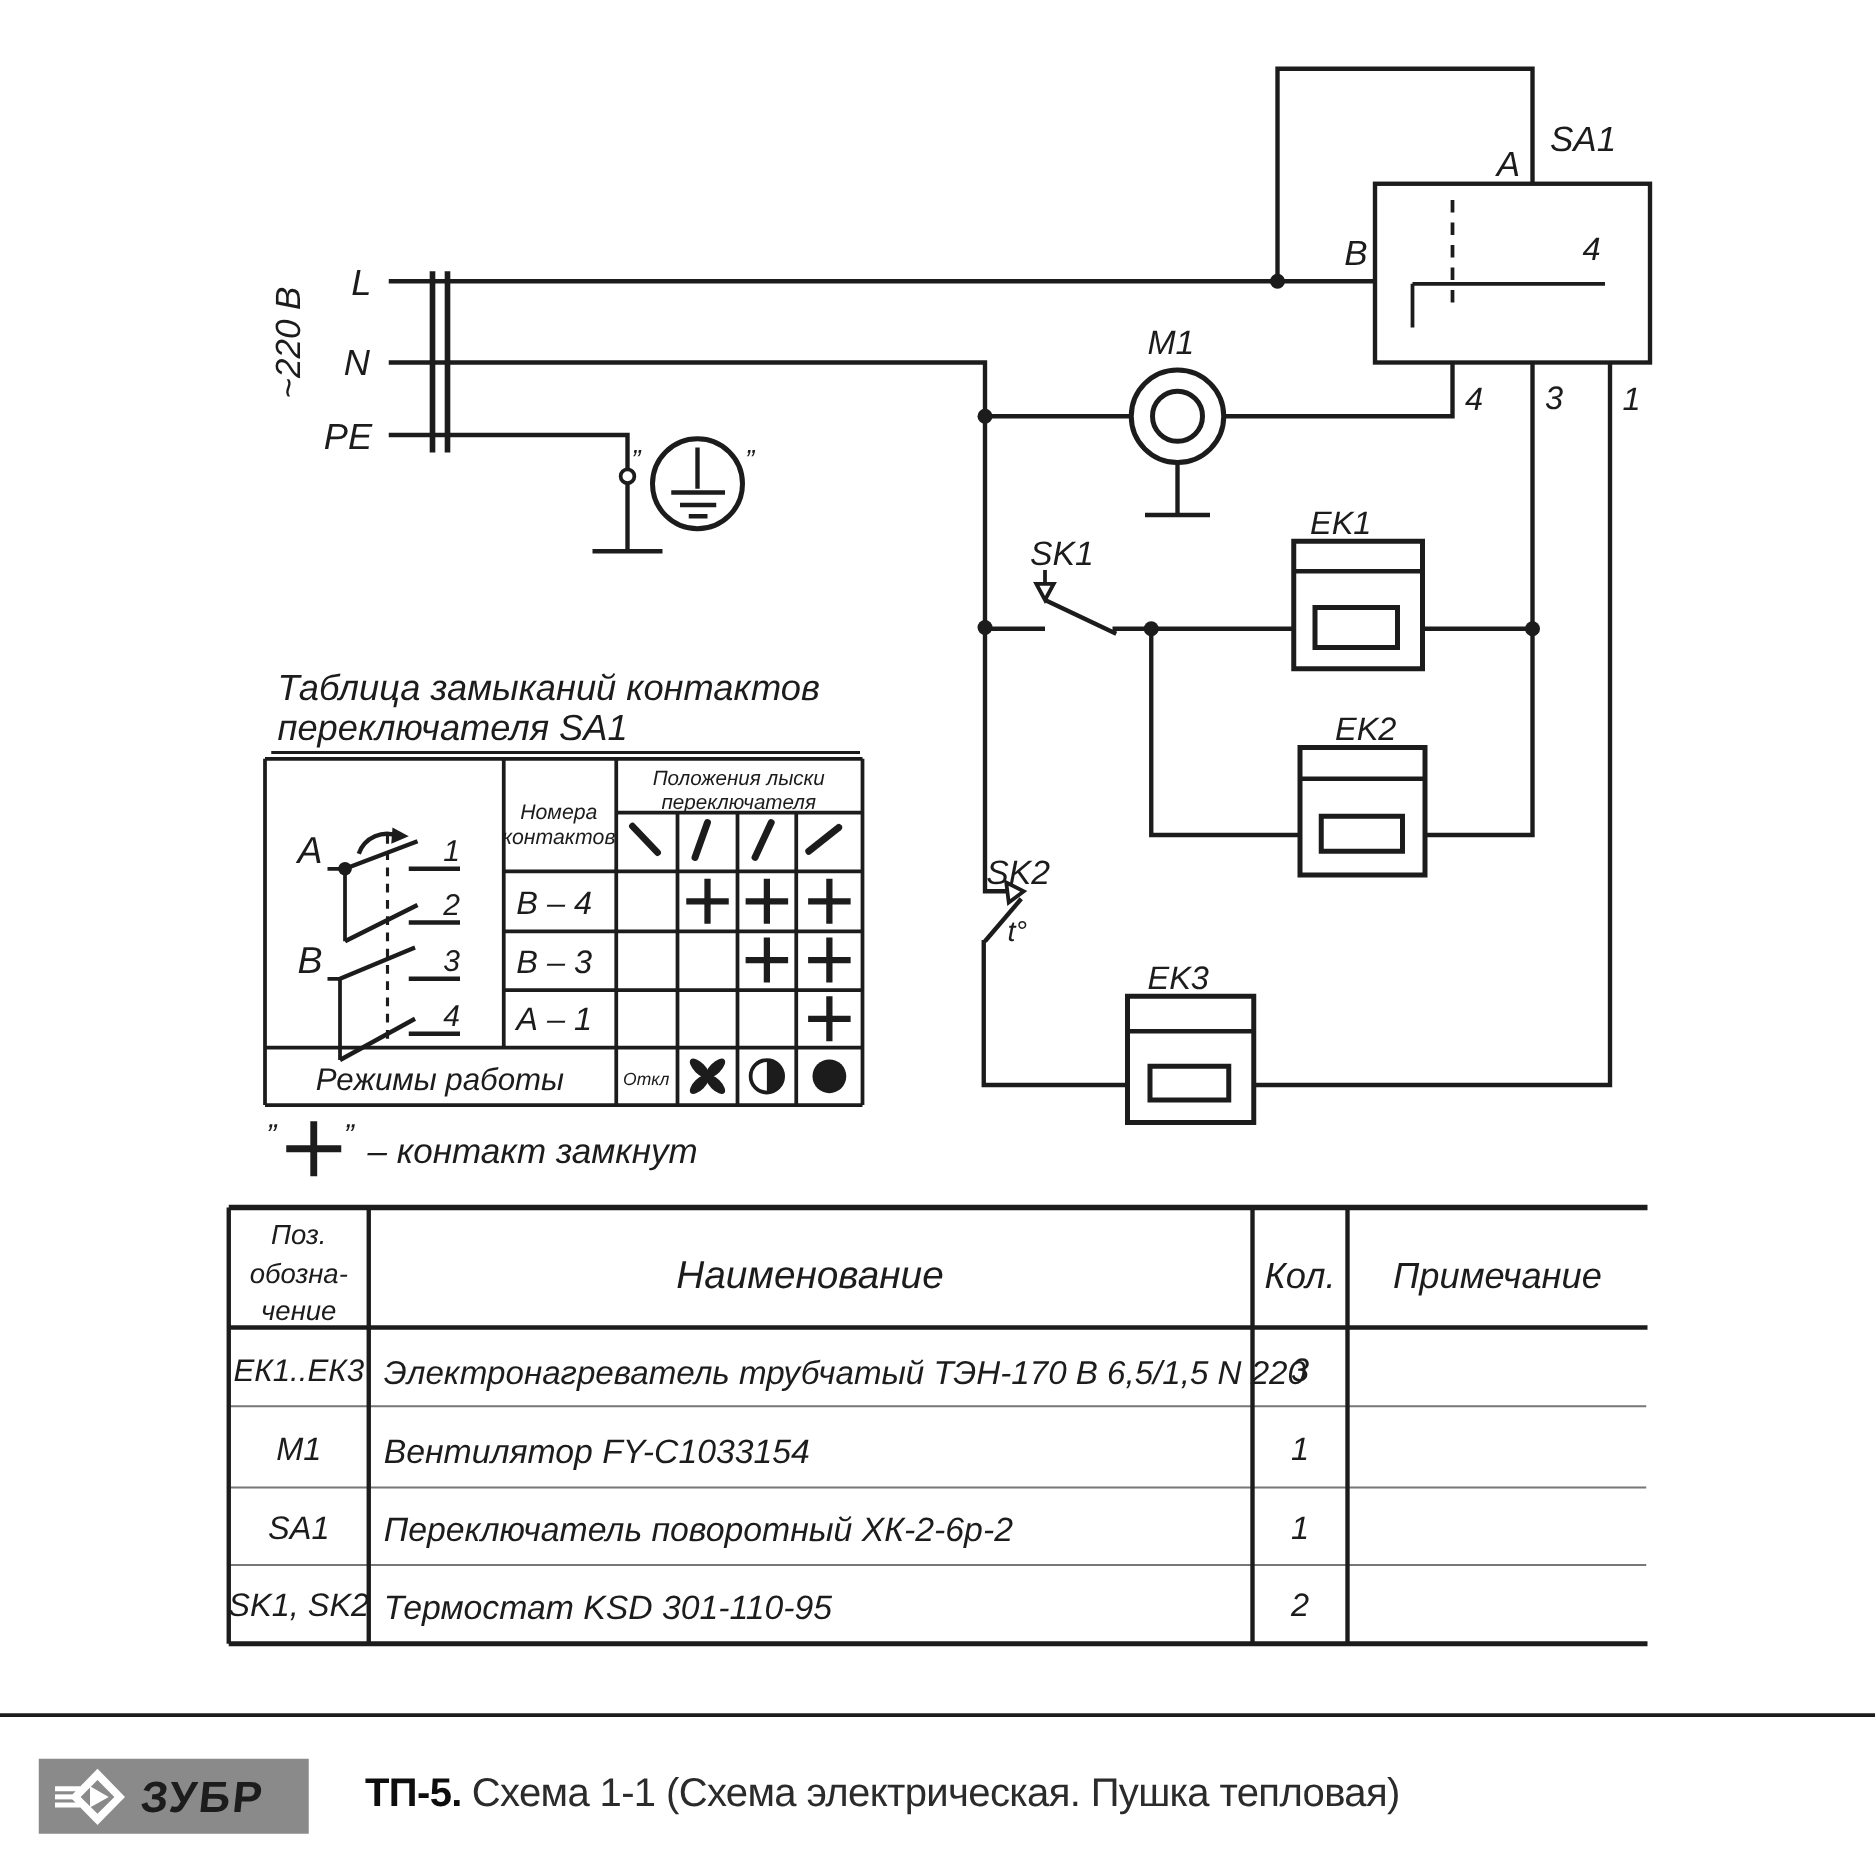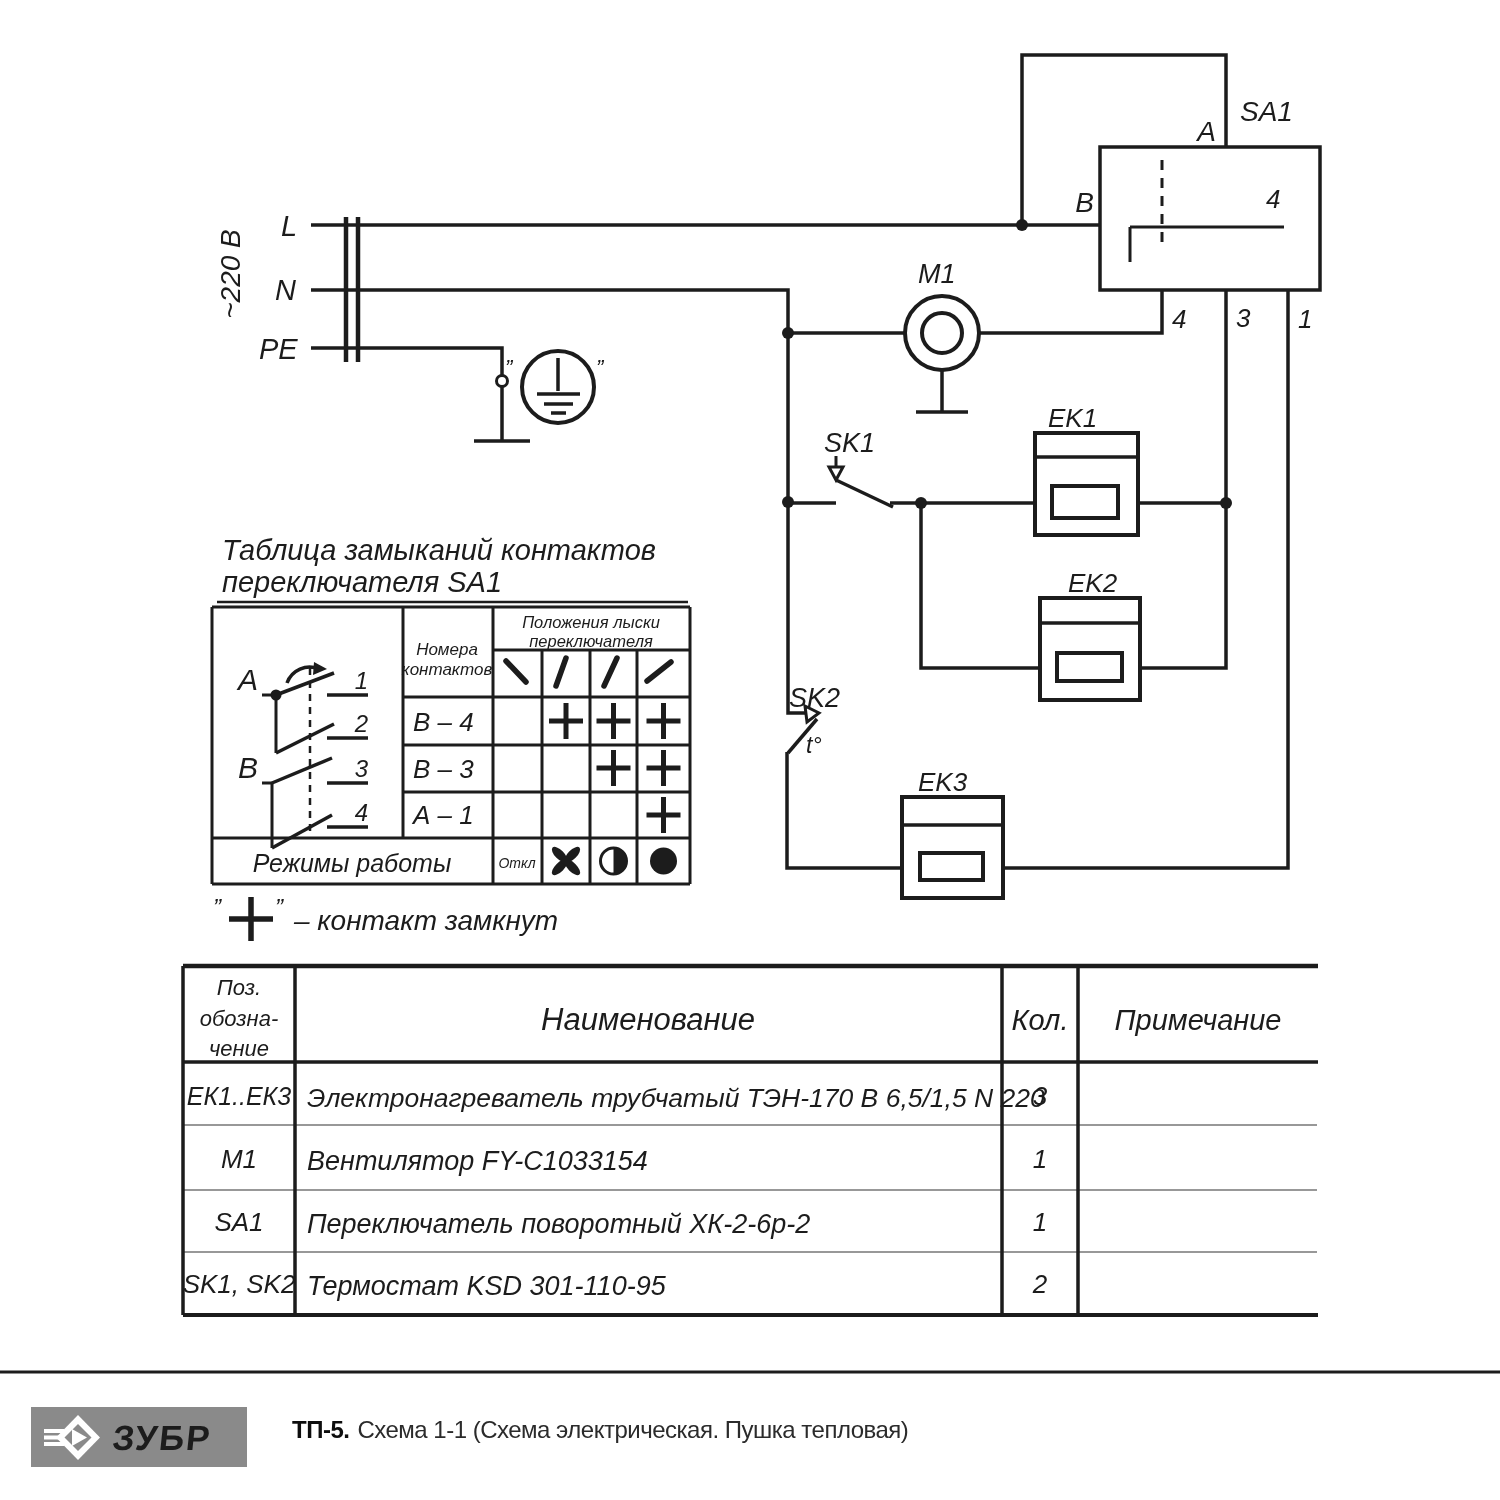--- a/index.html
+++ b/index.html
@@ -1,21 +1,21 @@
 <!DOCTYPE html>
 <html><head>
 <meta charset="utf-8">
 <style>
   html,body{margin:0;padding:0;background:#ffffff;}
   .page{position:relative;width:1500px;height:1500px;background:#ffffff;overflow:hidden;
         font-family:"Liberation Sans",sans-serif;}
   svg text{font-family:"Liberation Sans",sans-serif;font-style:italic;fill:#1c1c1c;}
   svg text.upright{font-style:normal;}
   .footer-title{position:absolute;left:292px;top:1416px;white-space:nowrap;
-        font-family:"Liberation Sans",sans-serif;font-size:24px;letter-spacing:-0.5px;}
+        font-family:"Liberation Sans",sans-serif;font-size:32px;letter-spacing:-0.5px;}
   .footer-title .model{font-weight:700;color:#0d0d0d;padding-right:8px;}
   .footer-title .desc{font-weight:400;color:#2b2b2b;}
 </style>
 </head>
 <body>
 
 <div class="page">
 
 <svg width="1500" height="1500" viewBox="0 0 1500 1500" fill="none" stroke="#1c1c1c">
 

